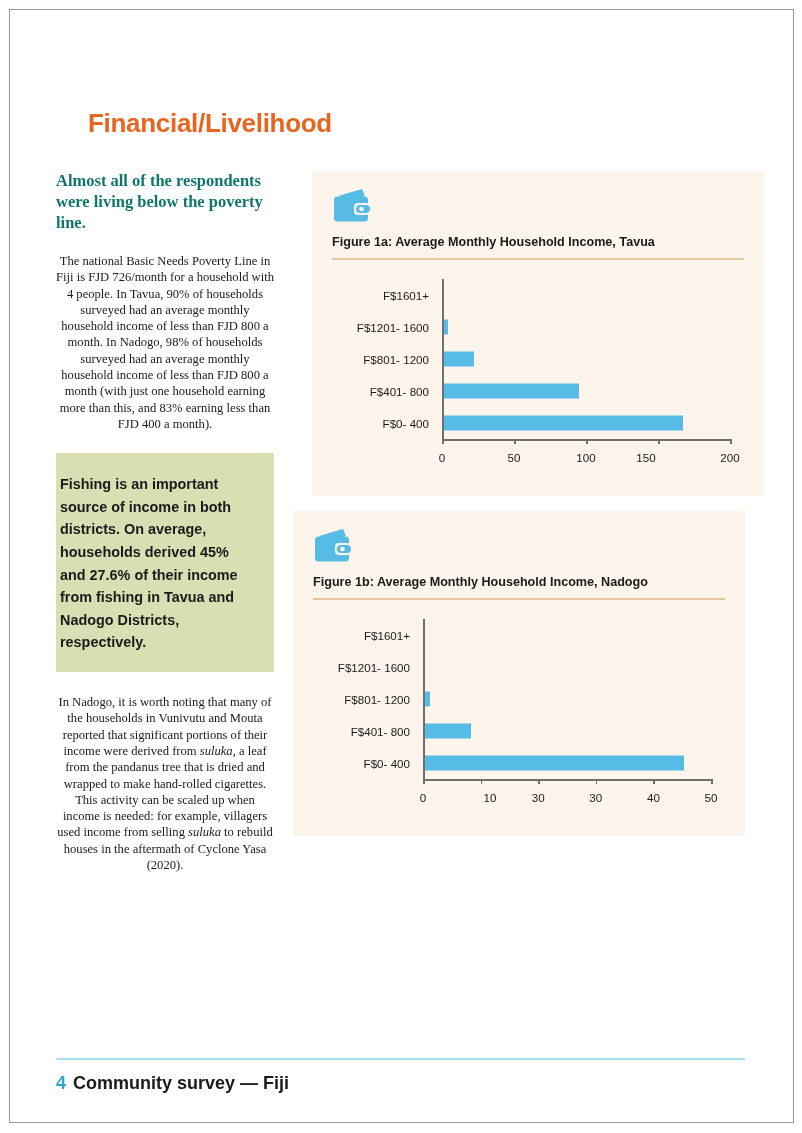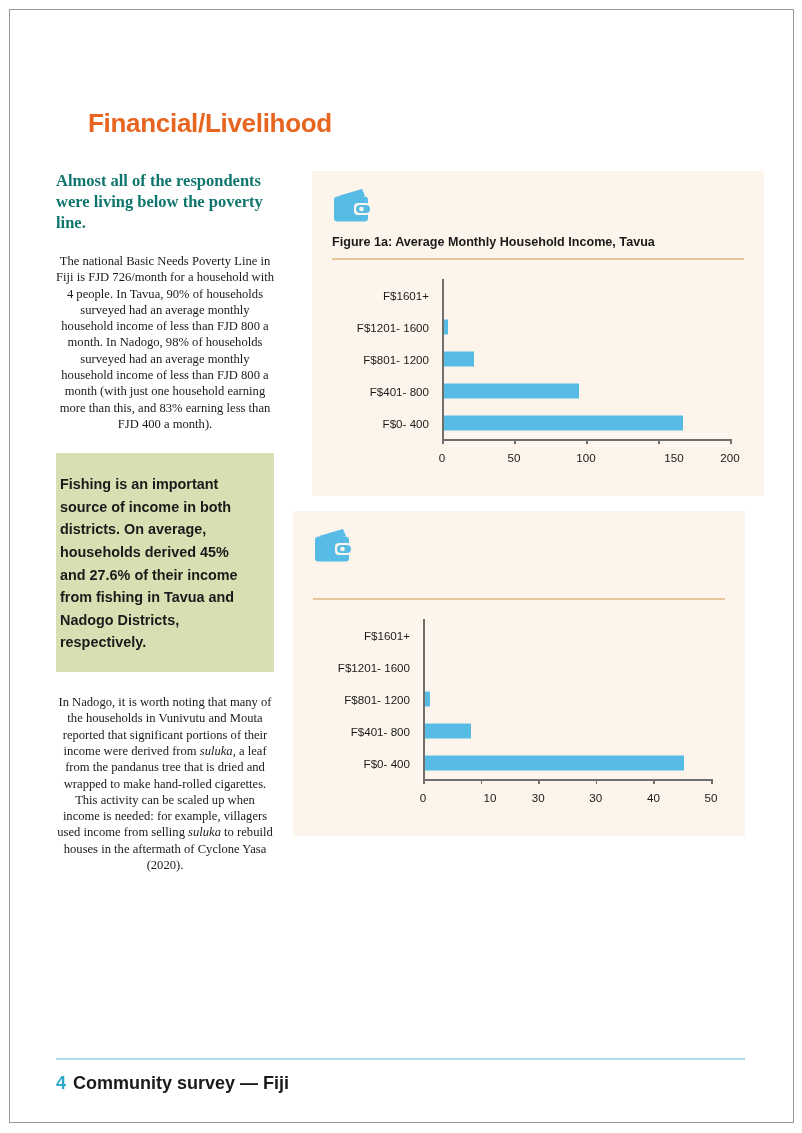--- a/index.html
+++ b/index.html
@@ -286,38 +286,39 @@
             <div class="bar" style="top: 80px; width: 30.24px; background: rgb(86, 188, 229);"></div>
             <div class="bar" style="top: 112px; width: 135.36px; background: rgb(86, 188, 229);"></div>
             <div class="bar" style="top: 144px; width: 239.04px; background: rgb(86, 188, 229);"></div>
             <div class="tick" style="left: 0px;"></div>
             <div class="tick-label" style="left: 0px;">0</div>
             <div class="tick" style="left: 72px;"></div>
             <div class="tick-label" style="left: 72px;">50</div>
             <div class="tick" style="left: 144px;"></div>
             <div class="tick-label" style="left: 144px;">100</div>
             <div class="tick" style="left: 216px;"></div>
-            <div class="tick-label" style="left: 232px;">150</div>
+            <div class="tick-label" style="left: 204px;">150</div>
             <div class="tick" style="left: 288px;"></div>
             <div class="tick-label" style="left: 288px;">200</div>
           </div>
       </div>
     </div>
   </div>
 
   <div class="figure-panel" id="figure-1b">
     <span class="wallet-icon">
       <svg viewBox="0 0 41 38" width="41" height="38" aria-hidden="true">
         <path d="M6 9 L30 2 L33 9 L30 10 L9 10 Z" fill="#56bce5"></path>
         <rect x="2" y="9.5" width="34" height="25" rx="3.5" fill="#56bce5"></rect>
         <rect x="22" y="16" width="16" height="12" rx="4" fill="#fdf4ec"></rect>
         <rect x="24" y="18" width="14" height="8" rx="4" fill="#56bce5"></rect>
         <circle cx="29.5" cy="22" r="2.3" fill="#fdf4ec"></circle>
       </svg>
     </span>
+    <div class="fig-title">Figure 1b: Average Monthly Household Income, Nadogo</div>
     <div class="fig-rule"></div>
     <div class="chart">
       <div class="chart-inner">
         <div class="cat-labels">
             <div class="cat-label" style="top: 16px;">F$1601+</div>
             <div class="cat-label" style="top: 48px;">F$1201- 1600</div>
             <div class="cat-label" style="top: 80px;">F$801- 1200</div>
             <div class="cat-label" style="top: 112px;">F$401- 800</div>
             <div class="cat-label" style="top: 144px;">F$0- 400</div>
           </div>

